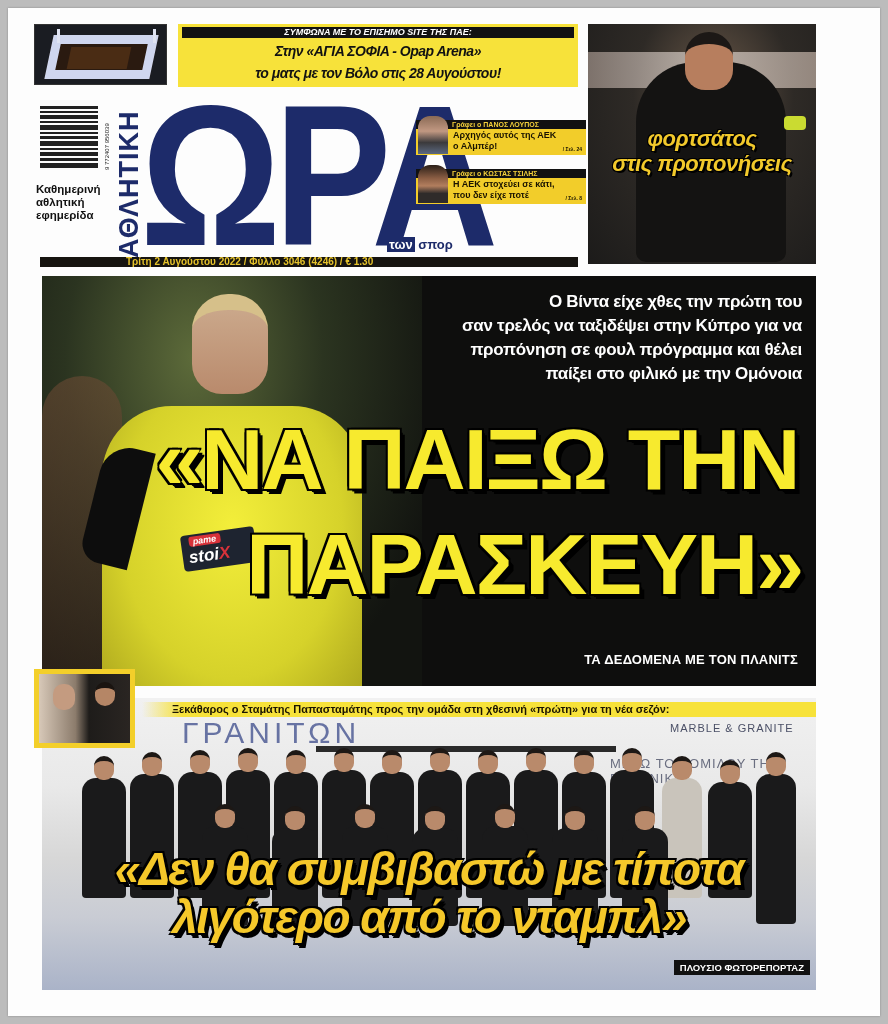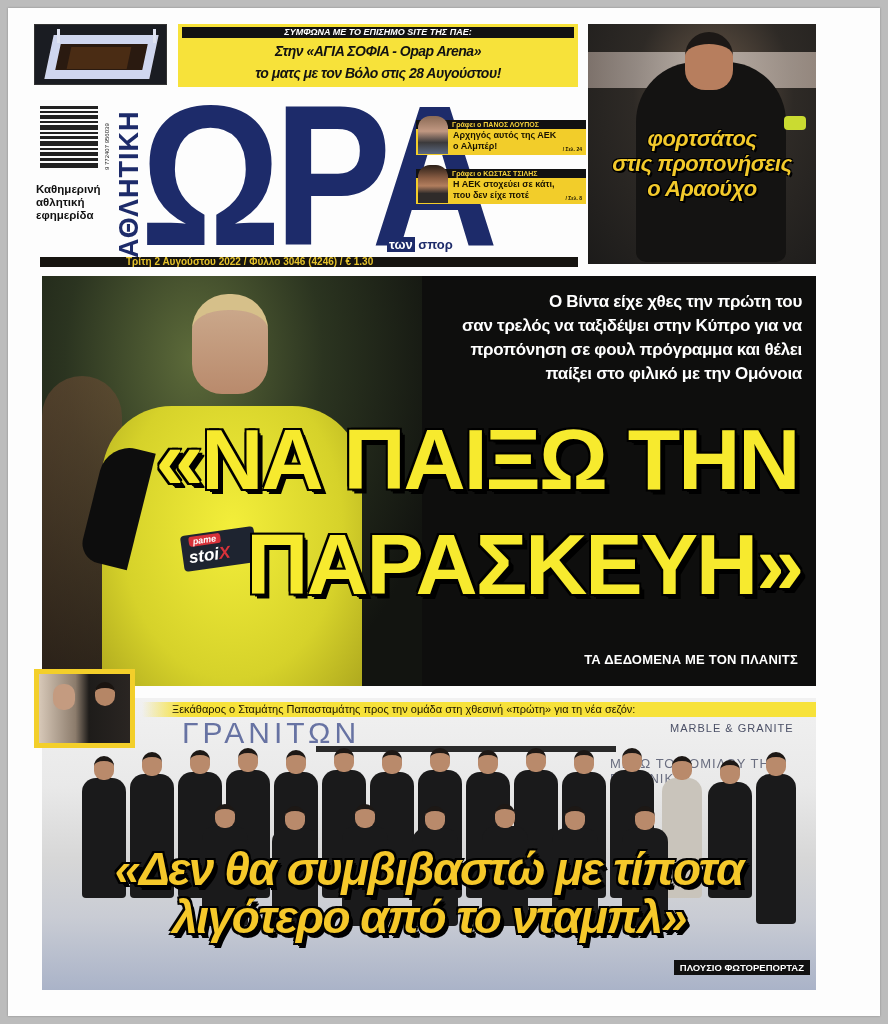--- a/index.html
+++ b/index.html
@@ -69,21 +69,21 @@
   .headline.h2 { top: 243px; text-align: right; padding-right: 10px; }
   .subhead { position: absolute; right: 18px; top: 376px; color: #fff; font-size: 13px; font-weight: bold; letter-spacing: 0.2px; }
 
   
   .inset { position: absolute; left: 26px; top: 661px; width: 101px; height: 79px; background: #f3cf2a; padding: 5px; }
   .inset .img { width: 91px; height: 69px; background: linear-gradient(90deg, #d7c8b8 0%, #8c7c6c 40%, #1e1c1a 55%, #2a2522 100%); position: relative; }
   .inset .f1 { position: absolute; left: 14px; top: 10px; width: 22px; height: 26px; background: #c49b80; border-radius: 10px; }
   .inset .f2 { position: absolute; left: 56px; top: 8px; width: 20px; height: 24px; background: #b58666; border-radius: 10px; border-top: 6px solid #1a1410; }
 
   .team { position: absolute; left: 34px; top: 690px; width: 774px; height: 292px; background: linear-gradient(#f1f1f1 0%, #e9e9e9 30%, #d7d7d7 55%, #c9ccd4 75%, #aab3c8 100%); overflow: hidden; }
-  .sub-kicker { position: absolute; left: 100px; top: 4px; width: 674px; height: 15px; background: linear-gradient(90deg, rgba(247,226,58,0) 0%, #f7e23a 6%, #f7e23a 100%); color: #1a1400; font-size: 11px; font-weight: normal; line-height: 15px; padding-left: 30px; }
+  .sub-kicker { position: absolute; left: 100px; top: 4px; width: 674px; height: 15px; background: linear-gradient(90deg, rgba(247,226,58,0) 0%, #f7e23a 6%, #f7e23a 100%); color: #1a1400; font-size: 11px; font-weight: bold; line-height: 15px; padding-left: 30px; }
   .wall-text { position: absolute; left: 140px; top: 18px; font-size: 30px; color: #3b4a8a; letter-spacing: 4px; opacity: .75; }
   .wall-text2 { position: absolute; left: 628px; top: 24px; font-size: 11px; color: #4a4f66; letter-spacing: 1px; }
   .wall-text3 { position: absolute; left: 568px; top: 58px; font-size: 13px; color: #4a4f66; letter-spacing: 1px; opacity: .8; }
   .banner-line { position: absolute; left: 274px; top: 48px; width: 300px; height: 6px; background: #2a2a2a; }
 
   .players { position: absolute; left: 30px; top: 58px; width: 720px; height: 190px; }
   .p { position: absolute; background: #1a1a1b; border-radius: 14px 14px 4px 4px; }
   .p .h { position: absolute; left: 50%; top: -22px; width: 20px; height: 24px; margin-left: -10px; background: #b98a6b; border-radius: 10px 10px 9px 9px; border-top: 5px solid #1d1815; }
   .p.suit { background: #c9c4bb; }
 
@@ -158,21 +158,20 @@
   </div>
 
   <div class="promo">
     <div class="bg-band"></div>
     <div class="player"></div>
     <div class="head"></div>
     <div class="arm"></div>
     <div class="promo-text">
       <div>φορτσάτος</div>
       <div>στις προπονήσεις</div>
-      <div>ο Αραούχο</div>
     </div>
   </div>
 
   <div class="main">
     <div class="photo-bg"></div>
     <div class="blur-person"></div>
     <div class="jersey"></div>
     <div class="sleeve-l"></div>
     <div class="face"></div>
     <div class="sponsor">

